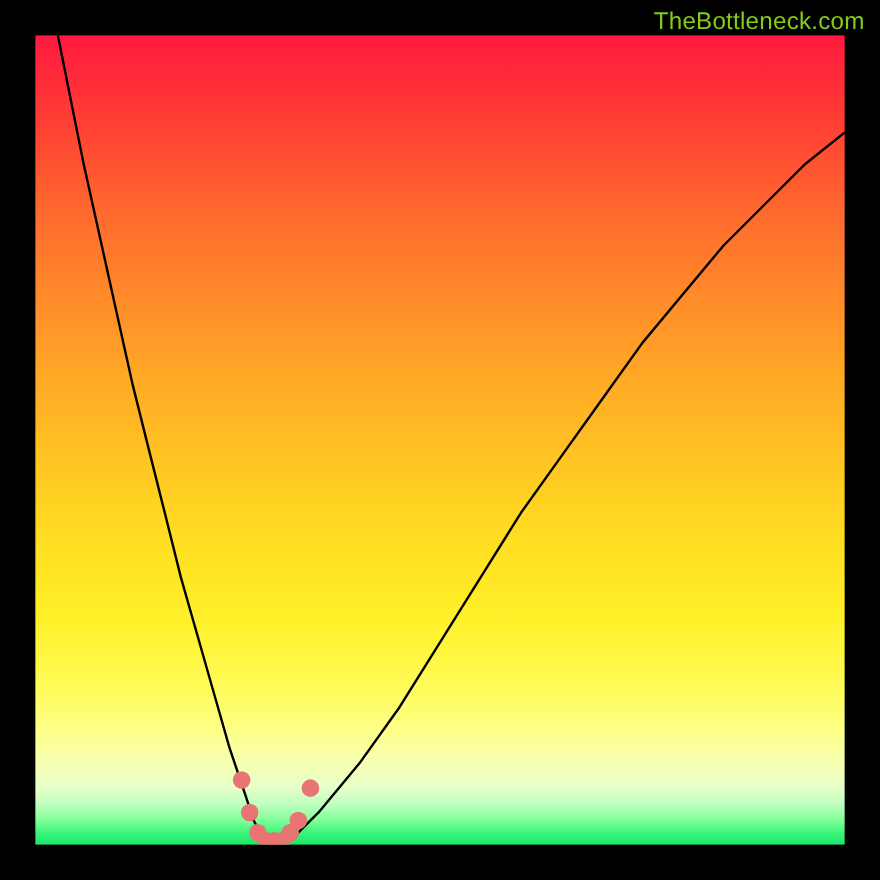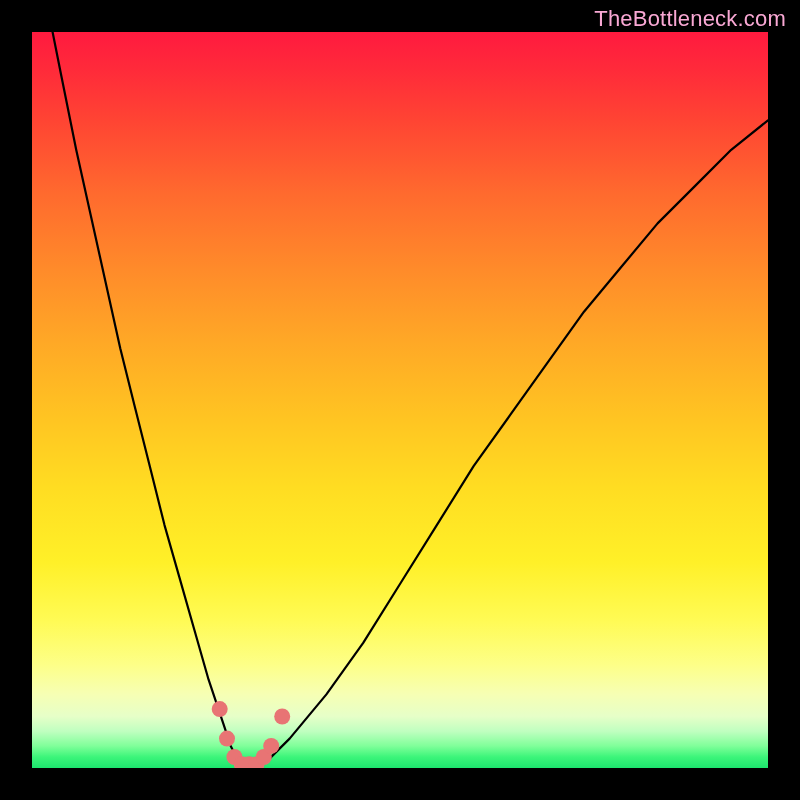--- a/index.html
+++ b/index.html
@@ -57,21 +57,21 @@
     position: absolute;
     left: 0;
     top: 0;
     width: 736px;
     height: 736px;
   }
   .watermark {
     position: absolute;
     top: 6px;
     right: 14px;
-    color: #f9a8d4;
+    color: #84cc16;
     font-size: 22px;
     font-weight: 500;
     letter-spacing: 0.2px;
     user-select: none;
   }
 </style>
 </head>
 <body>
 
 <div class="frame">

